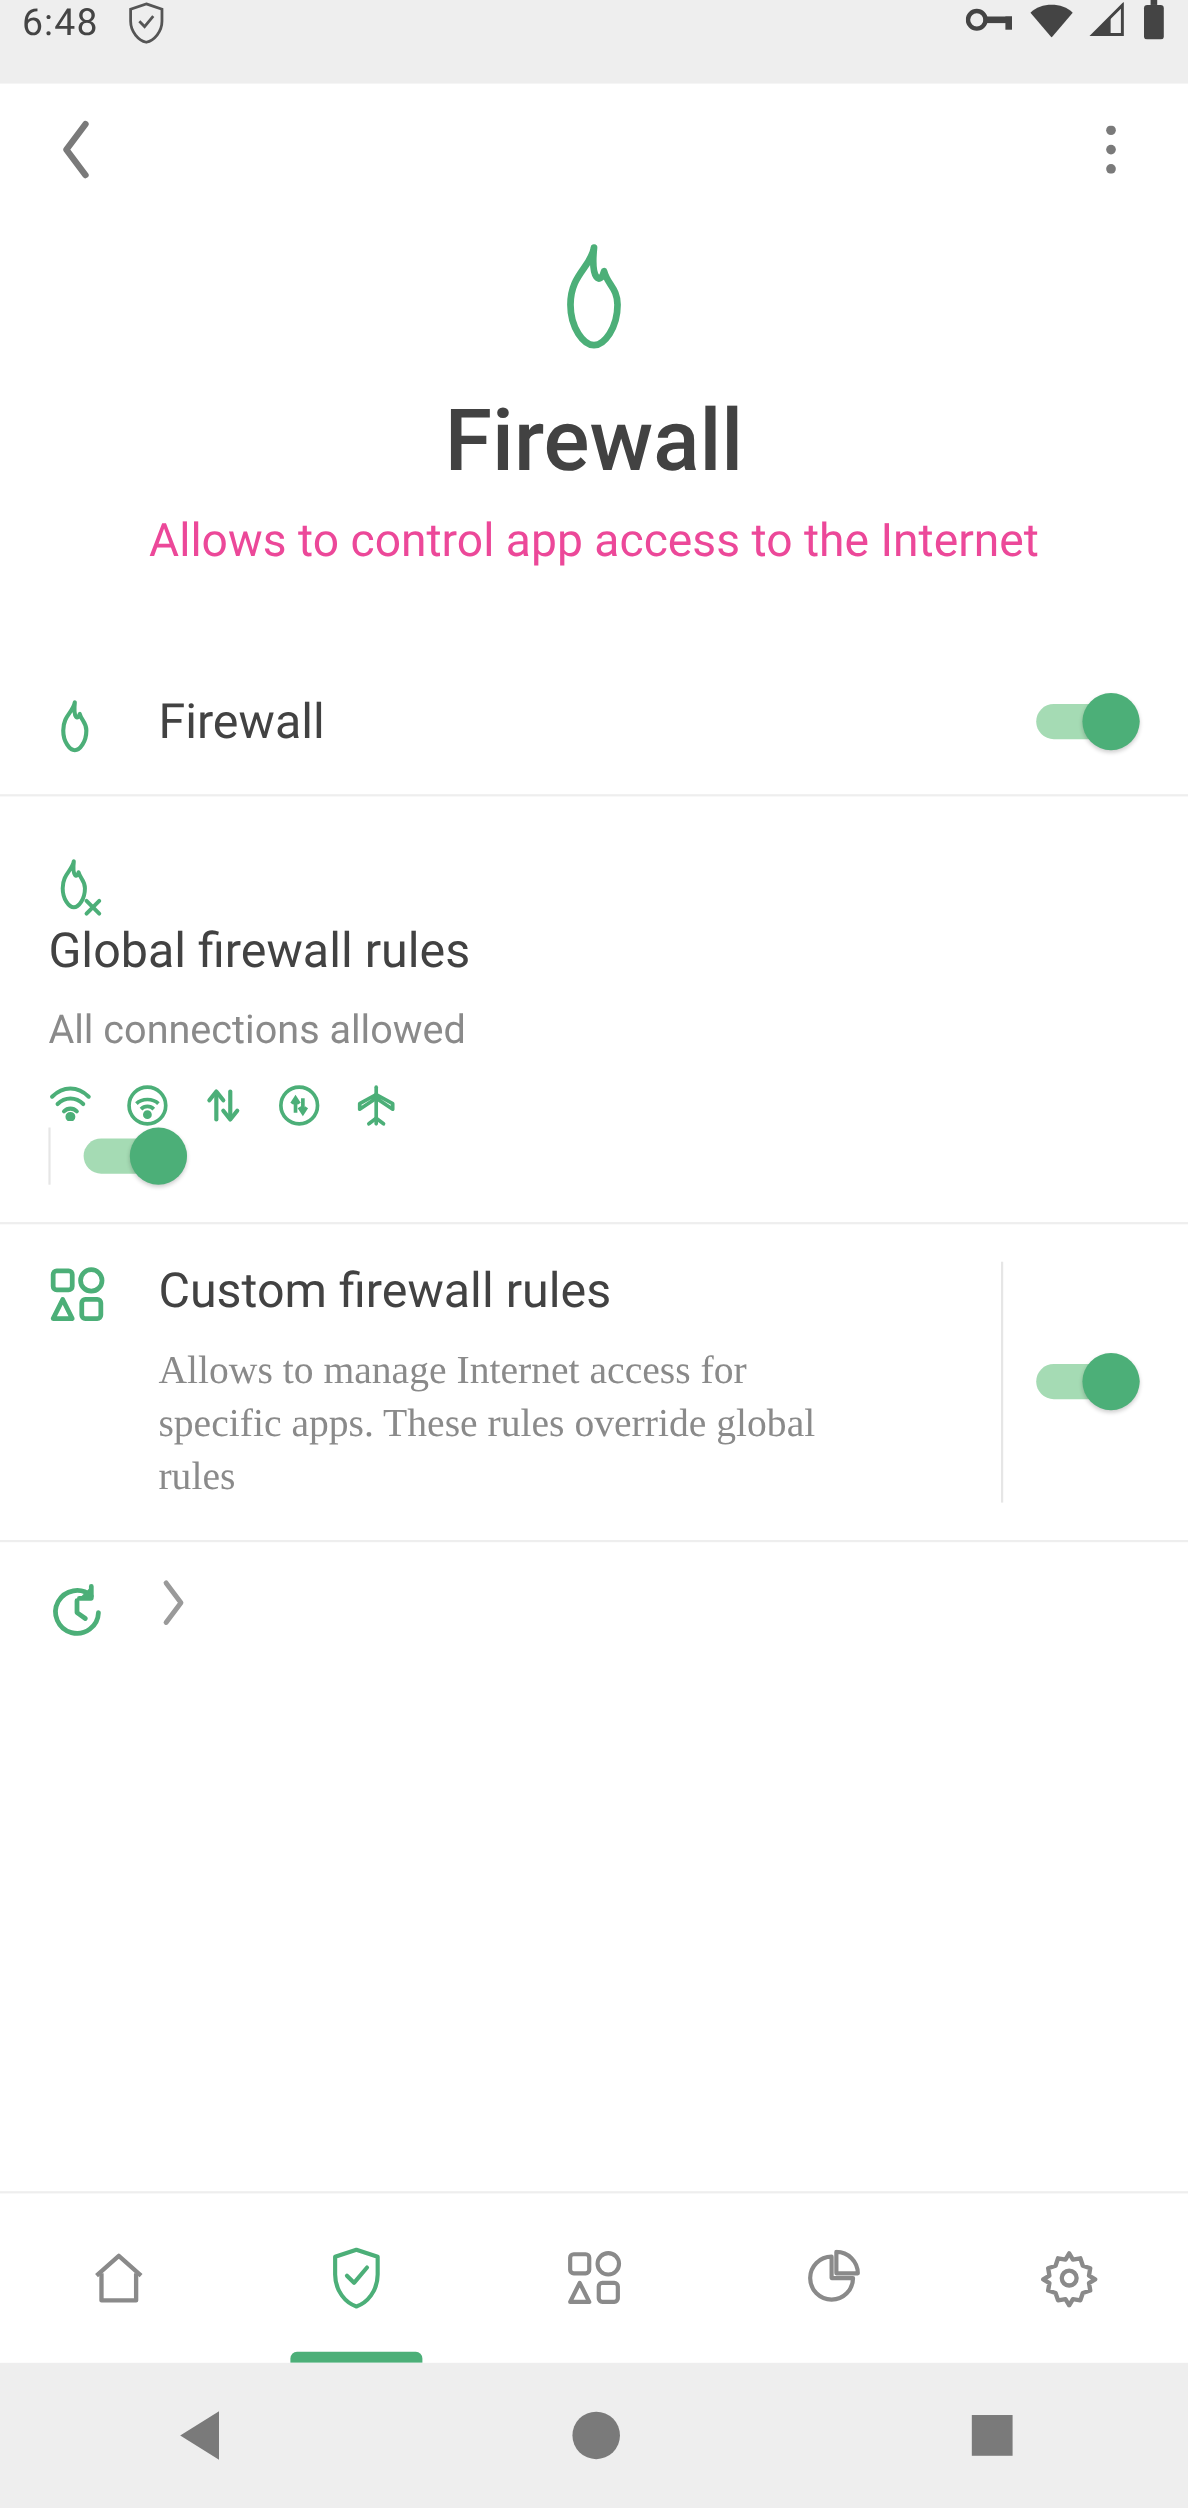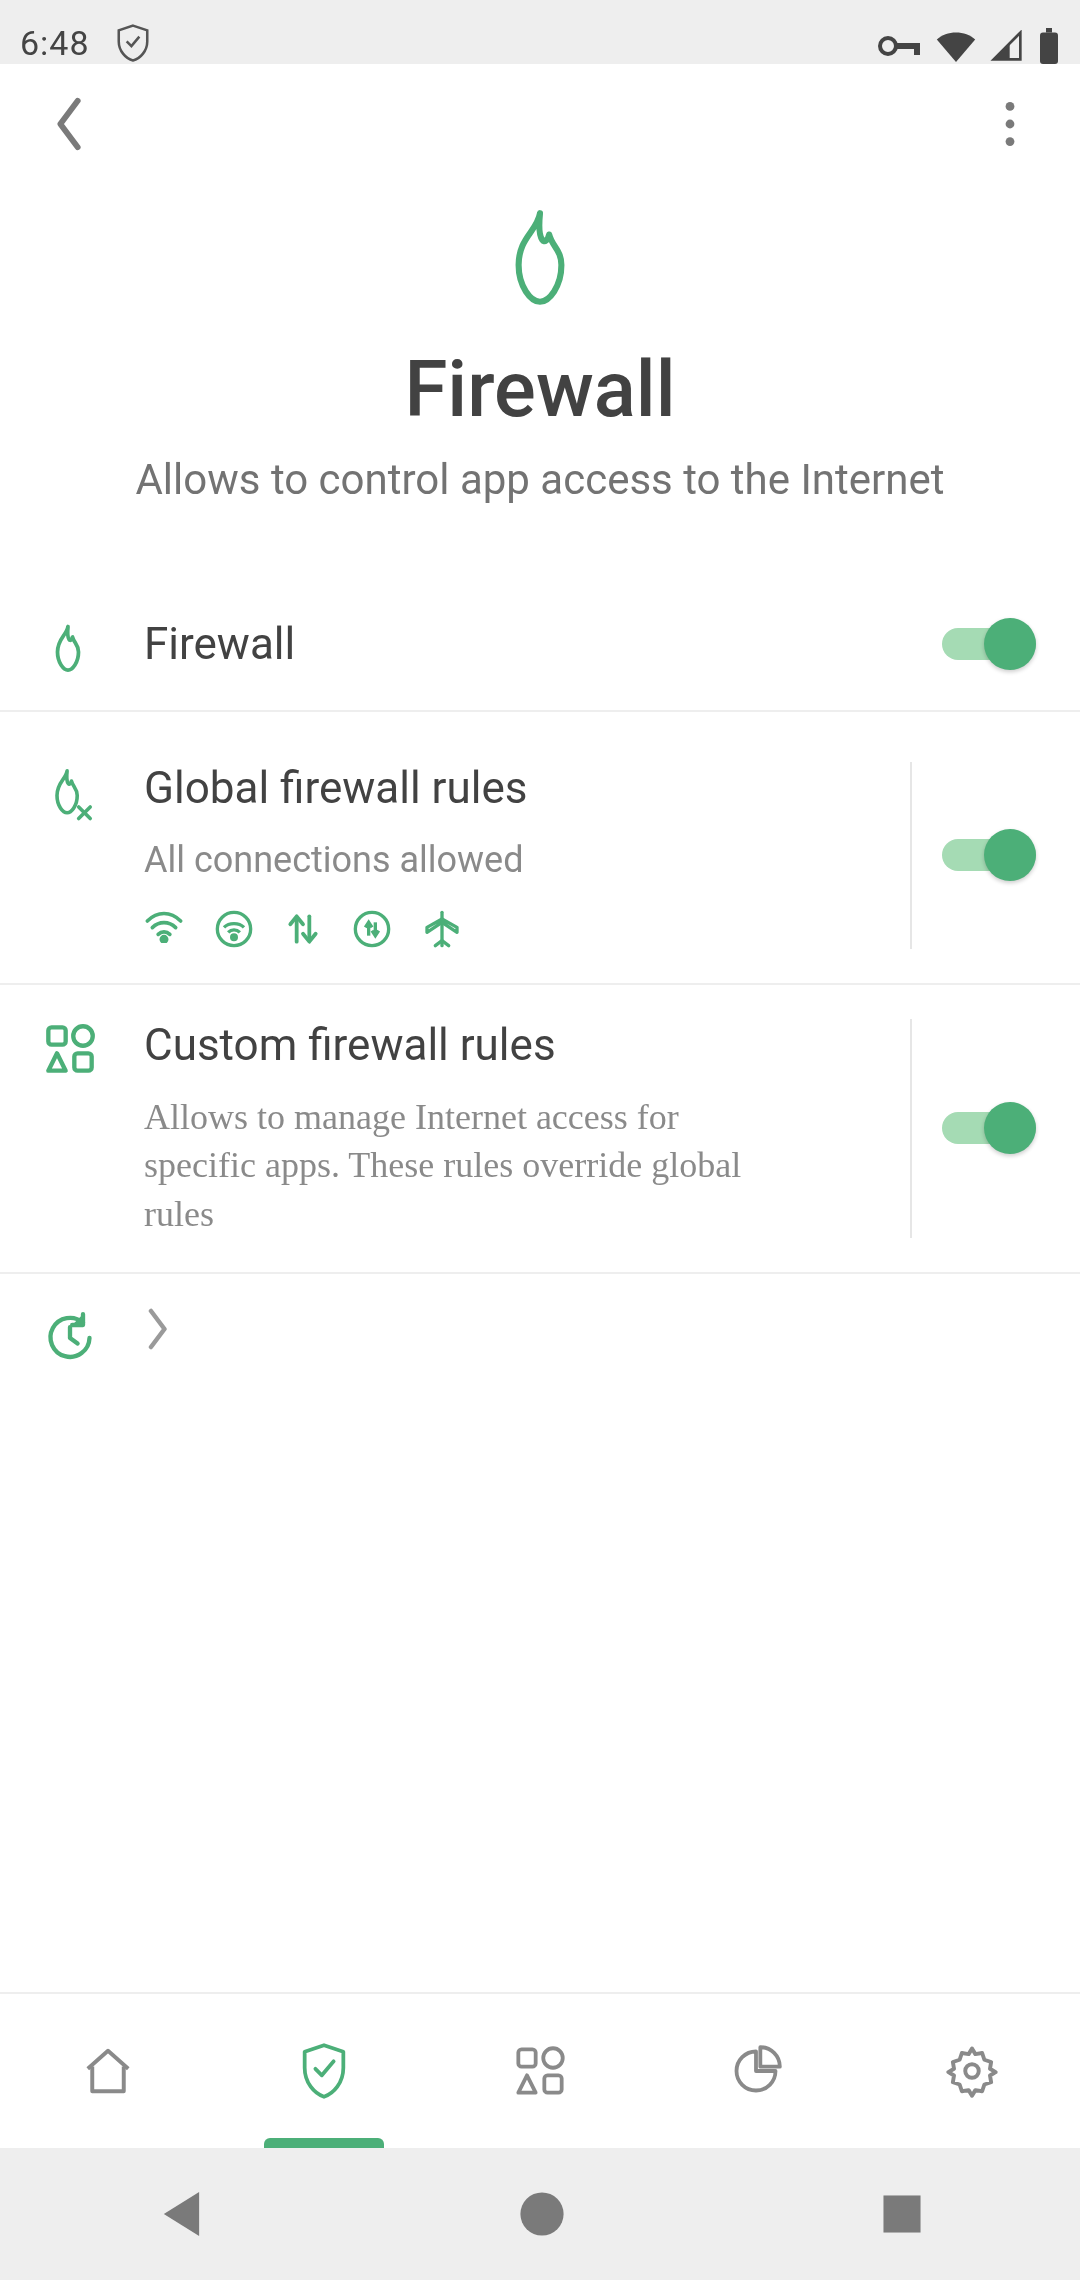--- a/index.html
+++ b/index.html
@@ -1,39 +1,39 @@
 <!DOCTYPE html>
 <html><head>
 <meta charset="utf-8">
 <style>
   * { box-sizing: border-box; margin: 0; padding: 0; }
   html, body { width: 1080px; height: 2280px; font-family: Roboto, "Segoe UI", Arial, sans-serif; background: #fff; }
   svg { display: block; }
 
   
   .status-bar {
-    height: 64px; background: #eeeeee; display: flex; align-items: flex-end;
+    height: 76px; background: #eeeeee; display: flex; align-items: flex-start;
     justify-content: space-between; padding: 0 20px; color: #444;
   }
   .status-left { display: flex; align-items: center; gap: 24px; }
   .status-time { font-size: 34px; font-weight: 400; letter-spacing: 1px; }
   .status-right { display: flex; align-items: center; gap: 14px; }
 
   
   .app-bar {
     height: 120px; display: flex; align-items: center; justify-content: space-between;
     padding: 0 40px;
   }
   .app-bar .back, .app-bar .menu { width: 60px; height: 60px; display:flex; align-items:center; justify-content:center; }
 
   
   .header { text-align: center; padding: 20px 40px 80px; }
   .header-icon { display: flex; justify-content: center; margin-bottom: 30px; }
   .header-title { font-size: 78px; font-weight: 500; color: #424242; margin-bottom: 20px; }
-  .header-sub { font-size: 42px; color: #737373; }
+  .header-sub { font-size: 42px; color: #ec4899; }
 
   
   .row {
     display: flex; align-items: flex-start; padding: 34px 44px;
     border-bottom: 2px solid #eeeeee; position: relative;
   }
   .row-icon { width: 60px; flex: 0 0 60px; margin-right: 40px; margin-top: 4px; }
   .row-body { flex: 1 1 auto; padding-right: 30px; }
   .row-title { font-size: 44px; color: #424242; font-weight: 400; }
   .row-sub { font-size: 36px; color: #8a8a8a; margin-top: 22px; line-height: 1.35; }
@@ -137,21 +137,21 @@
     <div class="row-title">Firewall</div>
   </div>
   <div class="row-trail">
     <div class="toggle">
       <div class="track"></div>
         <div class="thumb"></div>
     </div>
   </div>
 </div>
 
-<div class="row" style="padding-top:50px;">
+<div class="row" style="padding-top:50px;flex-direction:column;">
   <div class="row-icon">
     <svg width="52" height="56" viewBox="0 0 72 76" fill="none" stroke="#4caf78" stroke-width="5" stroke-linejoin="round" stroke-linecap="round">
       <path d="M32 6 C30 18 18 22 18 40 C18 54 26 64 32 64 C38 64 46 54 46 40 C46 30 40 28 38 20 C36 28 30 26 32 6 Z"></path>
       <line x1="48" y1="56" x2="64" y2="72"></line>
         <line x1="64" y1="56" x2="48" y2="72"></line>
     </svg>
   </div>
   <div class="row-body">
     <div class="row-title">Global firewall rules</div>
     <div class="row-sub">All connections allowed</div>

